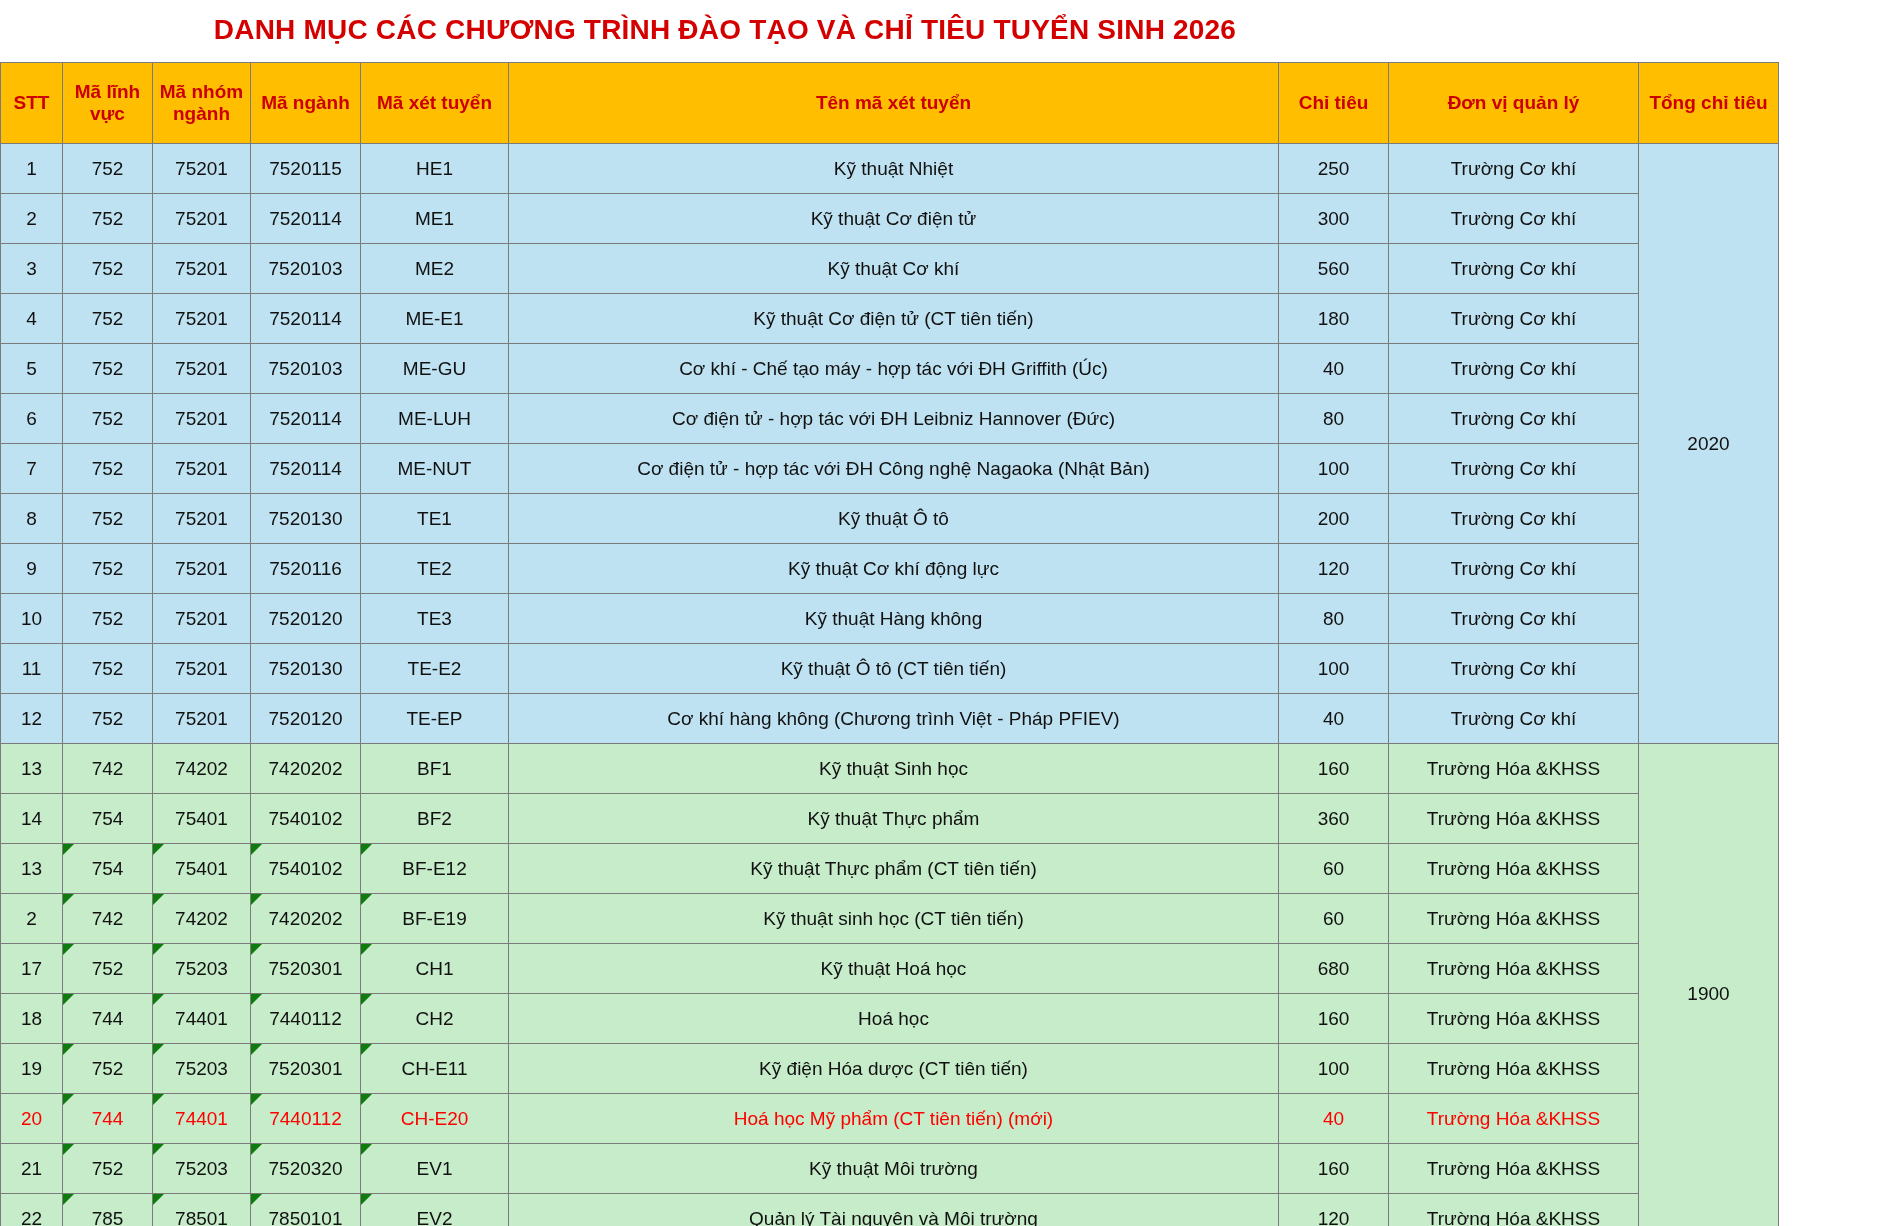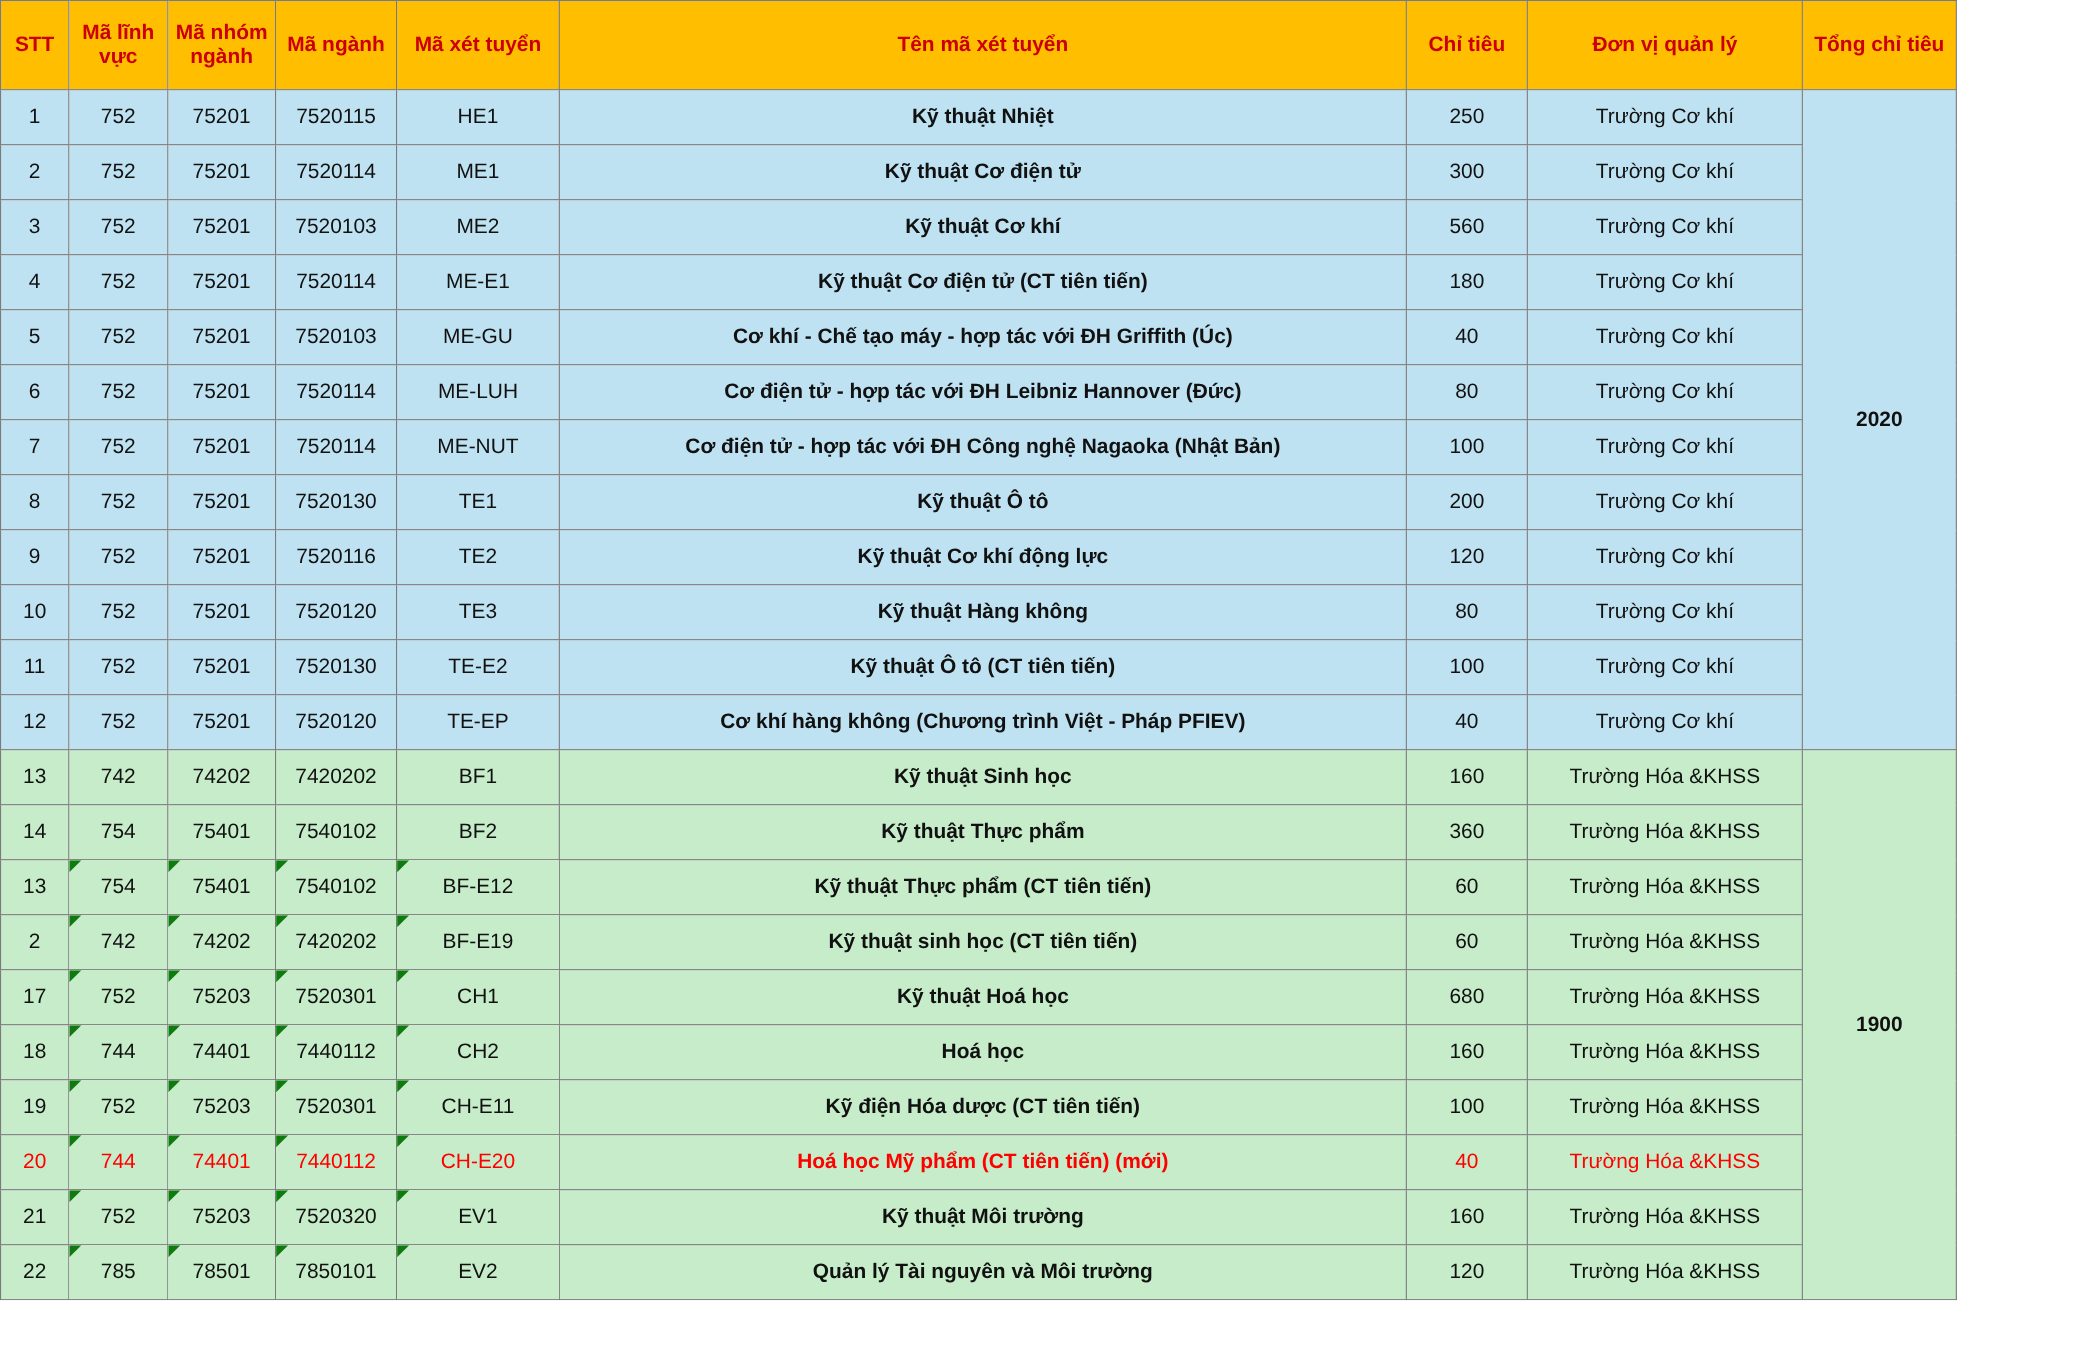--- a/index.html
+++ b/index.html
@@ -59,21 +59,21 @@
   col.c-xettuyen { width: 148px; }
   col.c-ten      { width: 770px; }
   col.c-chitieu  { width: 110px; }
   col.c-donvi    { width: 250px; }
   col.c-tong     { width: 140px; }
 
   tr.group-a td { background: #bfe2f2; }
   tr.group-b td { background: #c6ecc9; }
 
   td.total-cell {
-    font-weight: bold;
+    font-weight: normal;
     font-size: 22px;
     margin-top: 41px;
   }
   tr.group-a td.total-cell { background: #bfe2f2; }
   tr.group-b td.total-cell { background: #c6ecc9; }
 
   tr.highlight td {
     color: #ff0000;
     margin-left: 30px;
   }
@@ -82,26 +82,27 @@
     position: relative;
   }
   td.corner-mark::before {
     content: "";
     position: absolute;
     top: 0;
     left: 0;
     border-top: 11px solid #0f7b0f;
     border-right: 11px solid transparent;
   }
-  .name-cell { text-align: center; font-weight: bold; }
+  .name-cell { text-align: center; }
 </style>
 </head>
 <body>
 
 <div class="page">
+  <div class="doc-title">DANH MỤC CÁC CHƯƠNG TRÌNH ĐÀO TẠO VÀ CHỈ TIÊU TUYỂN SINH 2026</div>
 
   <table class="catalog">
     <colgroup>
       <col class="c-stt">
         <col class="c-linhvuc">
         <col class="c-nhom">
         <col class="c-nganh">
       <col class="c-xettuyen">
         <col class="c-ten">
         <col class="c-chitieu">

